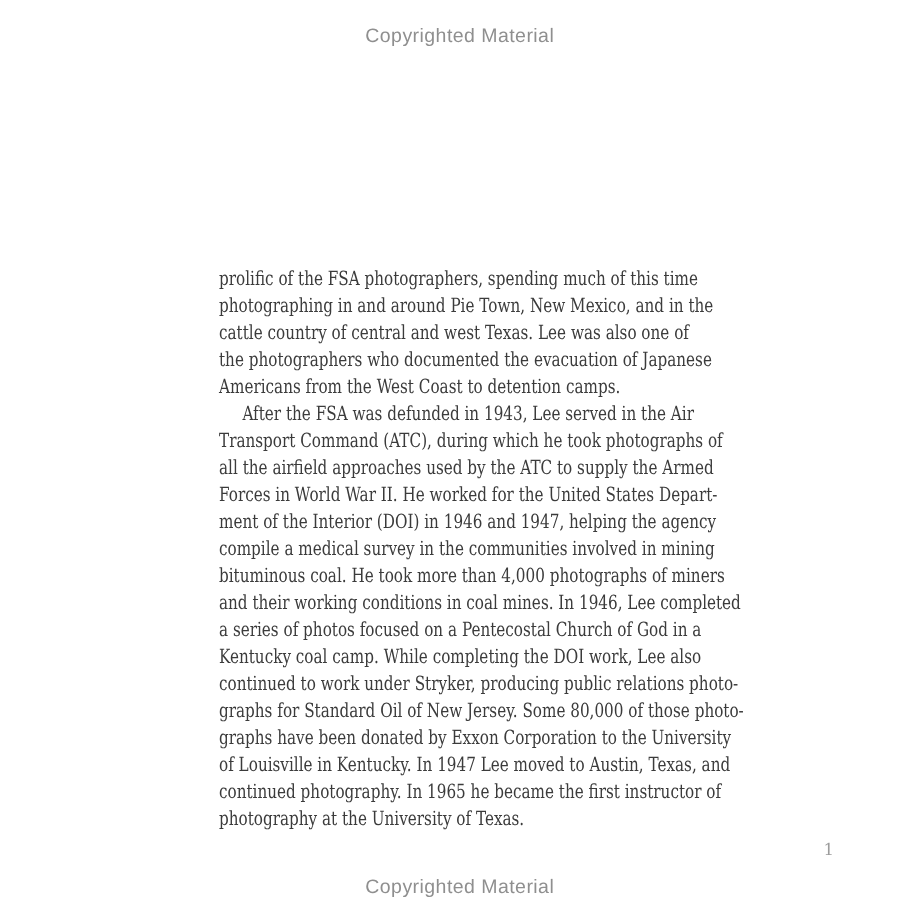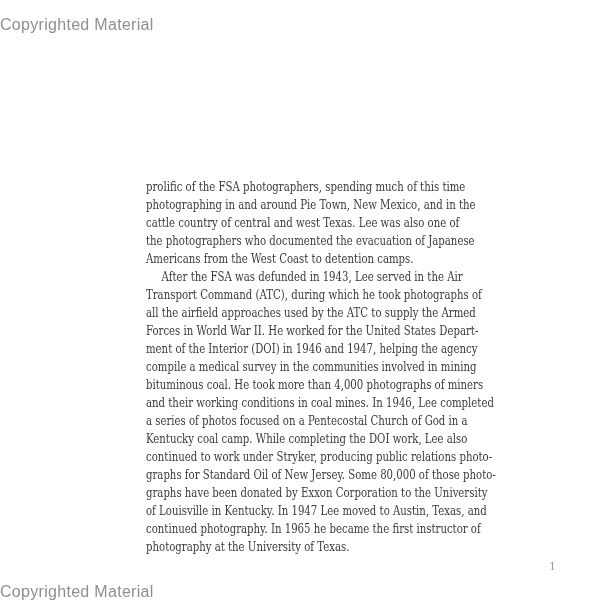--- a/index.html
+++ b/index.html
@@ -16,23 +16,23 @@
   }
   .page {
     position: absolute;
     inset: 0;
     background: #ffffff;
   }
   .notice {
     position: absolute;
     left: 0;
     width: 613px;
-    text-align: left;
+    text-align: center;
     font-family: "Liberation Sans", sans-serif;
-    font-size: 16px;
+    font-size: 13px;
     letter-spacing: 0.3px;
     color: #8f8f8f;
   }
   .notice.top { top: 16px; }
   .notice.bottom { top: 583px; }
   .body-text {
     position: absolute;
     left: 146px;
     top: 178px;
     font-family: "DejaVu Serif", serif;

